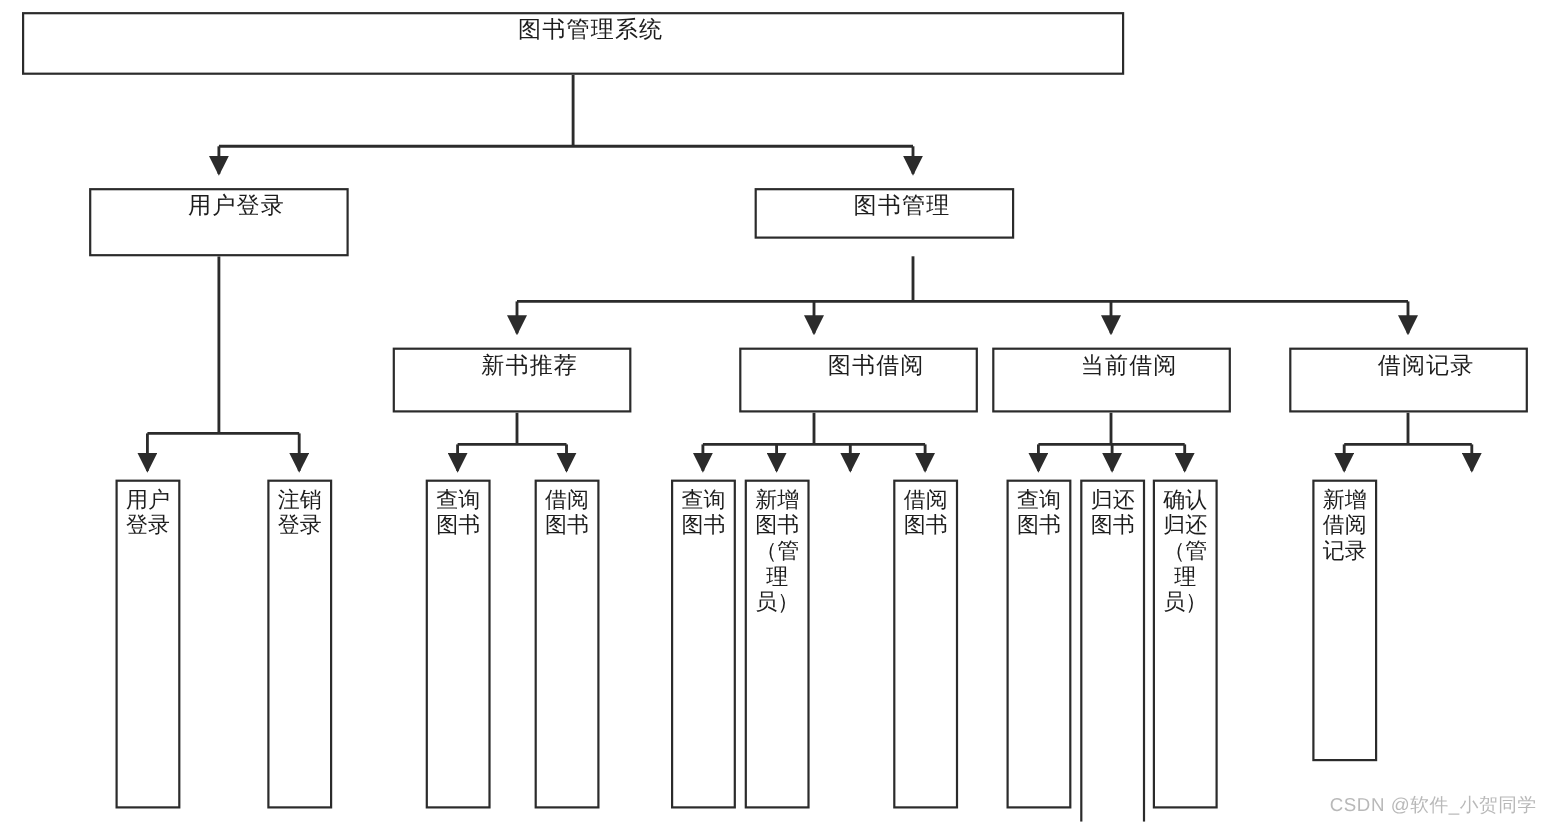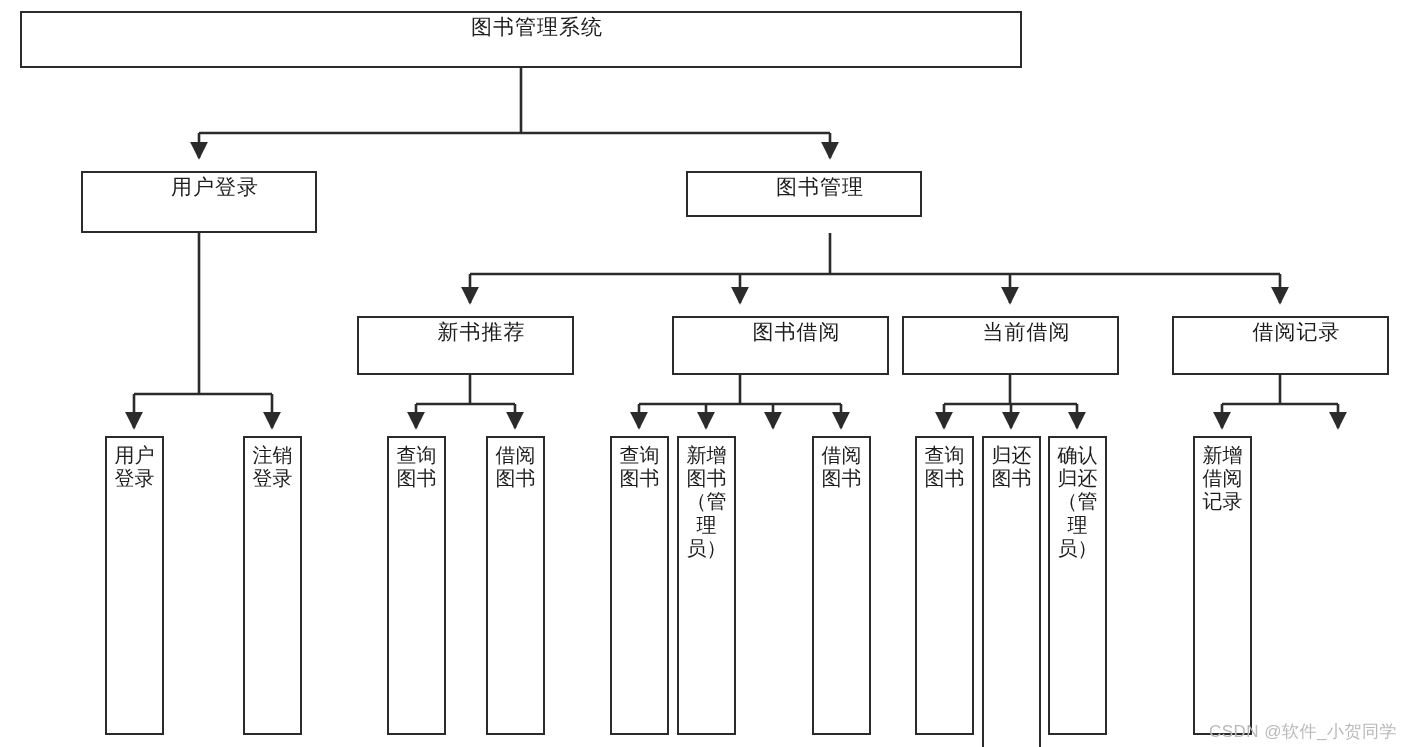--- a/index.html
+++ b/index.html
@@ -176,19 +176,19 @@
   <div class="node vert" style="left:915px; top:436px; width:59px; height:299px;">
     <span class="vlabel">查询图书</span>
   </div>
   <div class="node vert" style="left:982px; top:436px; width:59px; height:367px;">
     <span class="vlabel">归还图书</span>
   </div>
   <div class="node vert" style="left:1048px; top:436px; width:59px; height:299px;">
     <span class="vlabel">确认归还（管理员）</span>
   </div>
 
-  <div class="node vert" style="left:1193px; top:436px; width:59px; height:299px;">
+  <div class="node vert" style="left:1193px; top:436px; width:59px; height:256px;">
     <span class="vlabel">新增借阅记录</span>
   </div>
 
   <div class="watermark">CSDN @软件_小贺同学</div>
 
 </div>
 
 </body></html>

